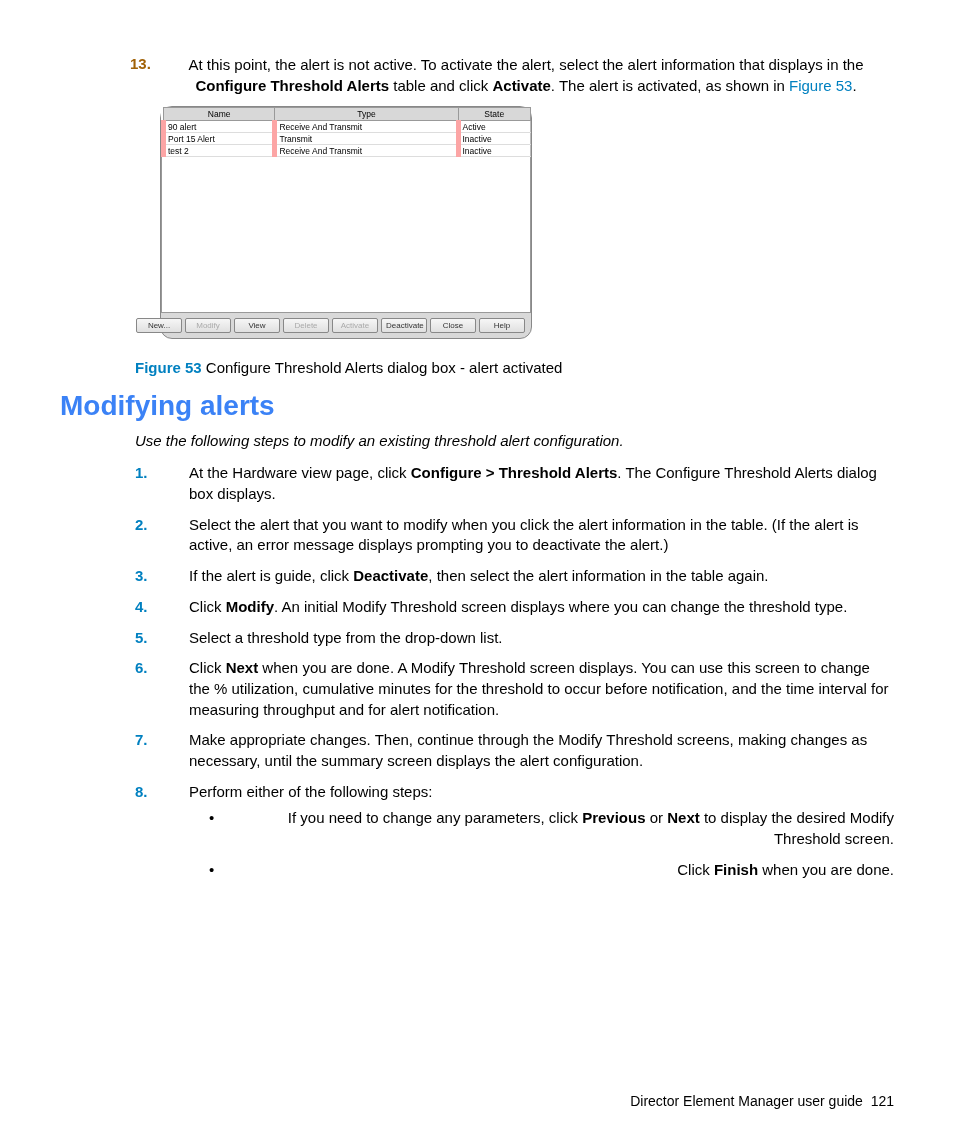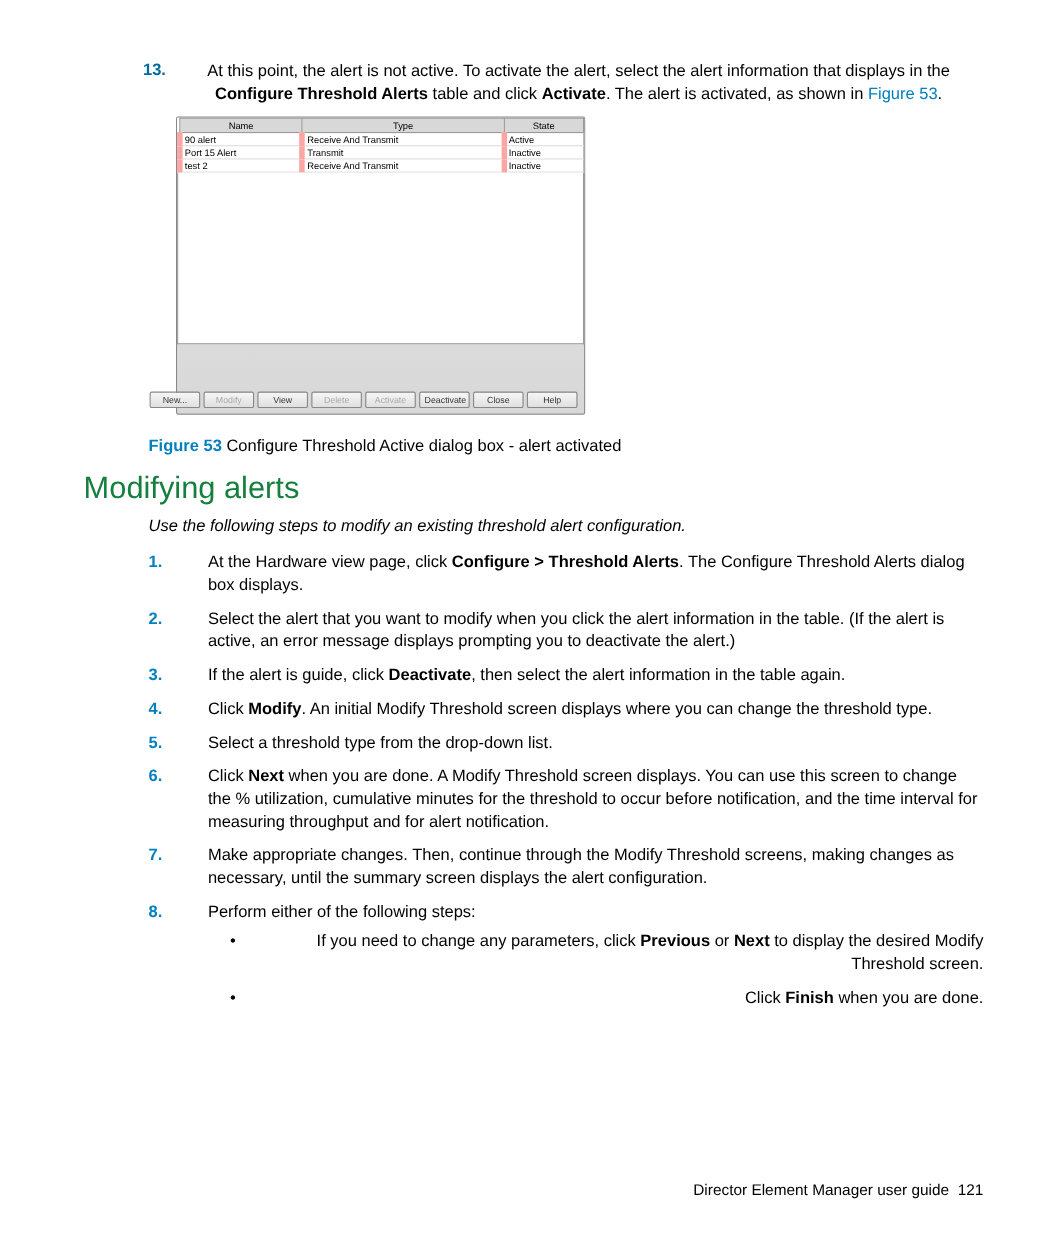--- a/index.html
+++ b/index.html
@@ -19,33 +19,33 @@
     box-sizing: border-box;
     position: relative;
     height: 100%;
   }
   .step-13 {
     display: flex;
     margin-left: 70px;
     margin-bottom: 10px;
   }
   .step-num {
-    color: #0369a1;
+    color: #a16207;
     font-weight: bold;
     min-width: 28px;
   }
   .step-text { flex: 1; line-height: 1.38; text-align: center; }
   .link { color: #0080c0; }
   .bold { font-weight: bold; }
   .dialog-panel {
     margin-left: 100px;
     width: 370px;
     border: 1px solid #888;
     background: linear-gradient(#e4e4e4, #d8d8d8);
-    border-radius: 2px;
+    border-radius: 12px;
     margin-top: 6px;
   }
   .dialog-table {
     width: 100%;
     border-collapse: collapse;
     font-size: 8.5px;
     background: #fff;
   }
   .dialog-table th {
     background: #d8d8d8;
@@ -76,33 +76,32 @@
   }
   .panel-btn {
     font-size: 8px;
     padding: 2px 4px;
     min-width: 36px;
     border: 1px solid #888;
     background: linear-gradient(#f6f6f6,#e0e0e0);
     border-radius: 2px;
     text-align: center;
     color: #333;
-    margin-top: 38px;
   }
   .panel-btn.dis { color: #aaa; }
   .figure-caption {
     margin: 20px 0 14px 75px;
     font-size: 15px;
   }
   .figure-label { color: #0080c0; font-weight: bold; }
   h2.section {
-    color: #15803d;
-    font-weight: normal;
+    color: #3b82f6;
+    font-weight: bold;
     font-size: 28px;
-    margin: 6px 0 10px 16px;
+    margin: 6px 0 10px 0;
   }
   .intro { margin: 0 0 14px 75px; font-style: italic; }
   ol.steps {
     margin: 0 0 0 75px;
     padding: 0;
     list-style: none;
   }
   ol.steps > li {
     display: flex;
     margin-bottom: 10px;
@@ -126,21 +125,21 @@
     padding-left: 14px;
     margin-bottom: 10px;
   }
   ul.sub li::before {
     content: "•";
     position: absolute;
     left: 0;
   }
   .footer {
     position: absolute;
-    bottom: 56px;
+    bottom: 36px;
     right: 60px;
     font-size: 14px;
     text-align: right;
   }
 </style>
 </head>
 <body>
 
 <div class="page">
 
@@ -185,21 +184,21 @@
         <div class="panel-btn">View</div>
         <div class="panel-btn dis">Delete</div>
         <div class="panel-btn dis">Activate</div>
         <div class="panel-btn">Deactivate</div>
         <div class="panel-btn">Close</div>
         <div class="panel-btn">Help</div>
       </div>
   </div>
 
   <div class="figure-caption">
-    <span class="figure-label">Figure 53</span><span> Configure Threshold Active dialog box - alert activated</span>
+    <span class="figure-label">Figure 53</span><span> Configure Threshold Alerts dialog box - alert activated</span>
   </div>
 
   <h2 class="section">Modifying alerts</h2>
 
   <p class="intro">Use the following steps to modify an existing threshold alert configuration.</p>
 
   <ol class="steps" id="steps-list">
       <li>
         <div class="sn">1.</div>
         <div class="st"><span>At the Hardware view page, click </span><span class="bold">Configure &gt; Threshold Alerts</span><span>. The Configure Threshold Alerts dialog box displays.</span></div>

